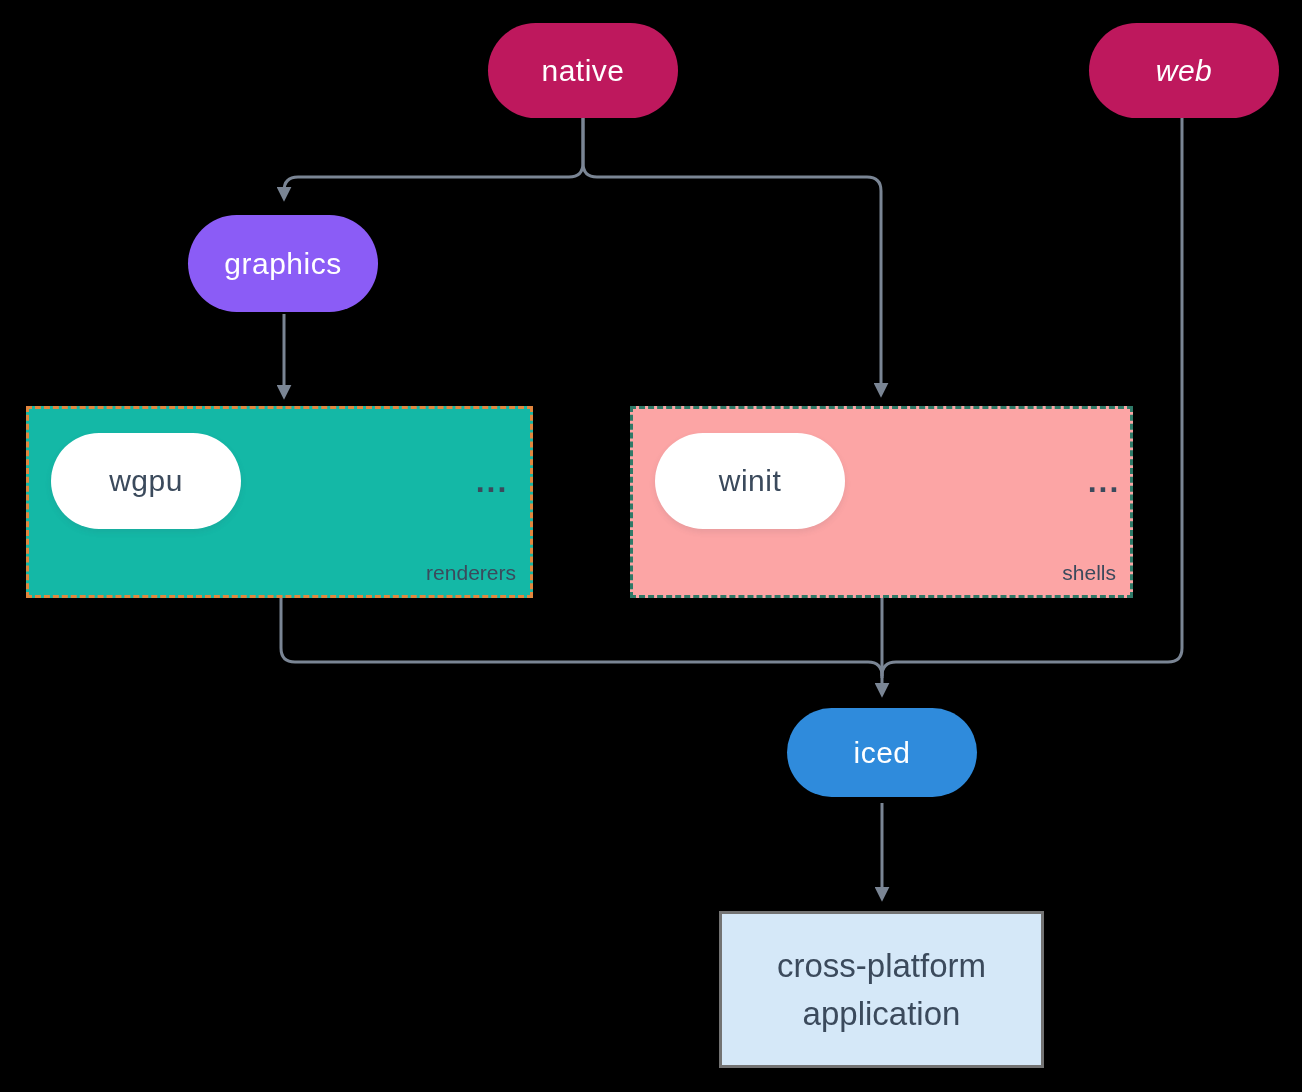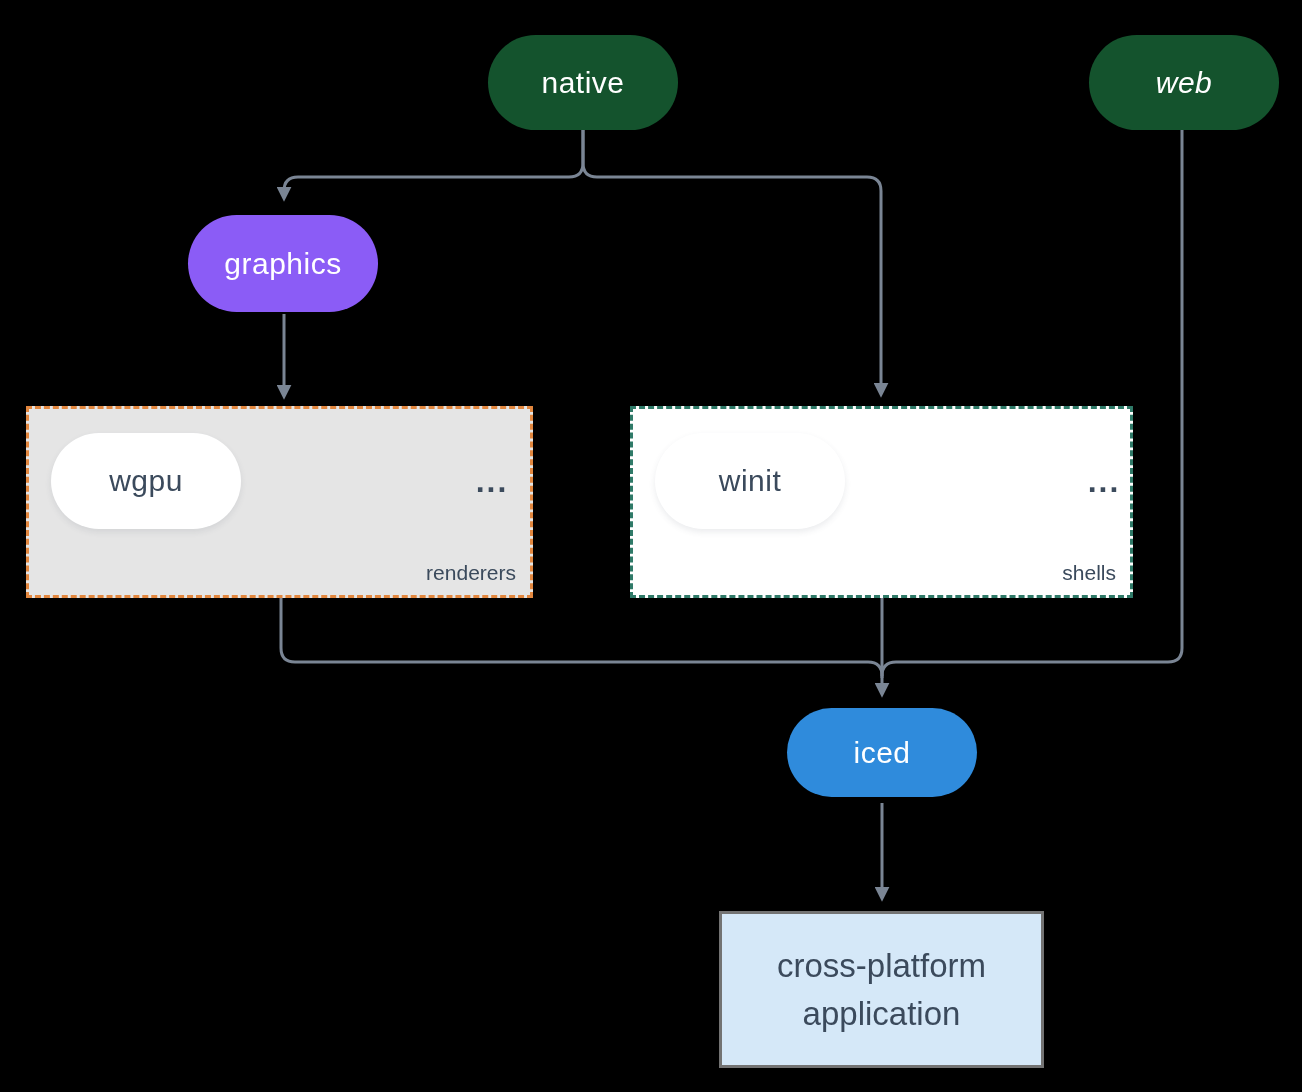--- a/index.html
+++ b/index.html
@@ -25,47 +25,47 @@
   }
   .pill {
     position: absolute;
     border-radius: 999px;
     display: flex;
     align-items: center;
     justify-content: center;
     font-size: 30px;
     letter-spacing: 0.5px;
   }
-  .pill-purple { background: #14532d; color: #ffffff; margin-top: 12px; }
+  .pill-purple { background: #be185d; color: #ffffff; }
   .pill-orange { background: #8b5cf6; color: #ffffff; }
   .pill-blue   { background: #2F8BDC; color: #ffffff; }
   .pill-white  {
     background: #ffffff;
     color: #3B4A5C;
     box-shadow: 0 3px 6px rgba(60,70,90,0.10);
   }
   .node-native   { left: 488px;  top: 23px;  width: 190px; height: 95px; }
   .node-web      { left: 1089px; top: 23px;  width: 190px; height: 95px; font-style: italic; }
   .node-graphics { left: 188px;  top: 215px; width: 190px; height: 97px; }
   .node-iced     { left: 787px;  top: 708px; width: 190px; height: 89px; }
 
   .group {
     position: absolute;
     box-sizing: border-box;
     border-width: 3px;
     border-style: dashed;
   }
   .group-renderers {
     left: 26px; top: 406px; width: 507px; height: 192px;
-    background: #e5e5e5;
+    background: #14b8a6;
     border-color: #E2873F;
   }
   .group-shells {
     left: 630px; top: 406px; width: 503px; height: 192px;
-    background: #ffffff;
+    background: #fca5a5;
     border-color: #2F7A68;
   }
   .group .item-1 { left: 22px;  top: 24px; width: 190px; height: 96px; }
   .group .item-2 { left: 236px; top: 24px; width: 190px; height: 96px; }
   .ellipsis {
     position: absolute;
     top: 24px;
     width: 70px;
     height: 96px;
     display: flex;

